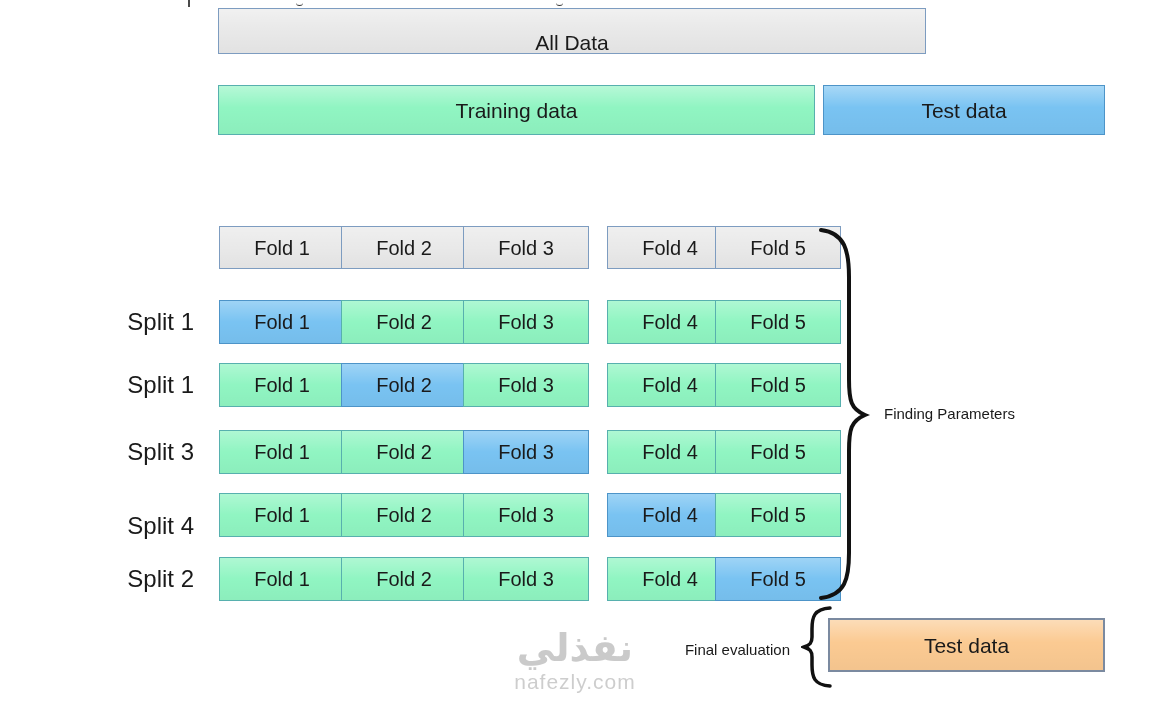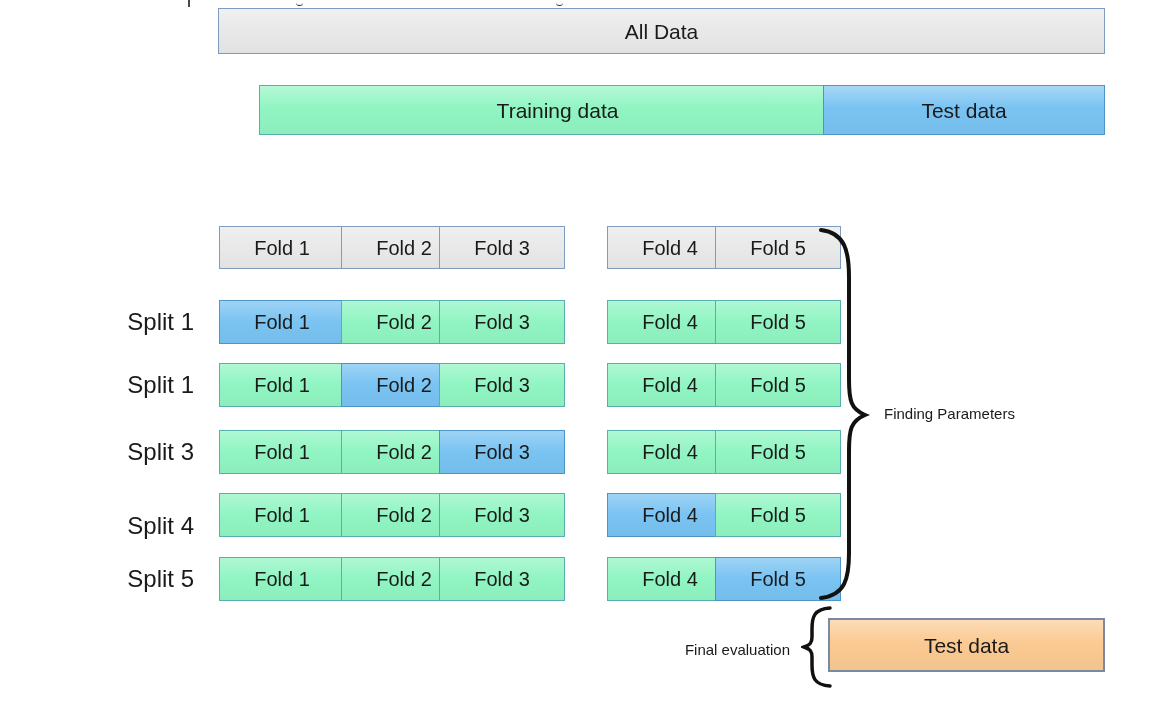--- a/index.html
+++ b/index.html
@@ -5,32 +5,32 @@
   html,body{margin:0;padding:0;background:#fff;}
   #canvas{
     position:relative;width:1150px;height:705px;overflow:hidden;background:#ffffff;
     font-family:"Liberation Sans","DejaVu Sans",sans-serif;color:var(--text);
   }
   .box{
     position:absolute;display:flex;align-items:center;justify-content:center;
     box-sizing:border-box;font-size:21px;line-height:1;color:var(--text);
     background-image:linear-gradient(180deg,rgba(255,255,255,.35),rgba(255,255,255,0) 45%,rgba(0,0,0,.03));
   }
-  .bar-alldata{left:218px;top:8px;width:887px;height:46px;background-color:var(--gray);border:1px solid var(--gray_border);}
-  .bar-training{left:218px;top:85px;width:597px;height:50px;background-color:var(--mint);border:1px solid var(--mint_border);margin-left:41px;}
+  .bar-alldata{left:218px;top:8px;width:708px;height:46px;background-color:var(--gray);border:1px solid var(--gray_border);align-items:flex-end;}
+  .bar-training{left:218px;top:85px;width:597px;height:50px;background-color:var(--mint);border:1px solid var(--mint_border);}
   .bar-test{left:823px;top:85px;width:282px;height:50px;background-color:var(--blue);border:1px solid var(--blue_border);}
   .cell{
     position:absolute;width:126px;height:44px;display:flex;align-items:center;justify-content:center;
     box-sizing:border-box;font-size:20px;line-height:1;
     background-image:linear-gradient(180deg,rgba(255,255,255,.28),rgba(255,255,255,0) 50%,rgba(0,0,0,.03));
   }
   .hdr{top:226px;height:43px;background-color:var(--gray);border:1px solid var(--gray_border);}
   .mint{background-color:var(--mint);border:1px solid var(--mint_border);}
   .blue{background-color:var(--blue);border:1px solid var(--blue_border);}
-  .c0{left:219px}.c1{left:341px}.c2{left:439px}.c3{left:607px}.c4{left:715px}
+  .c0{left:219px}.c1{left:341px}.c2{left:463px}.c3{left:607px}.c4{left:715px}
   .r0{top:300px}.r1{top:363px}.r2{top:430px}.r3{top:493px}.r4{top:557px}
   .split-label{
     position:absolute;left:84px;width:110px;height:26px;line-height:26px;
     text-align:right;font-size:24px;
   }
   .sl0{top:309px}.sl1{top:372px}.sl2{top:439px}.sl3{top:513px}.sl4{top:566px}
   .annot{position:absolute;font-size:15px;line-height:26px;white-space:nowrap;}
   #finding-parameters{left:884px;top:401px;}
   #final-evaluation{left:575px;top:637px;width:215px;text-align:right;}
   .brace{position:absolute;color:var(--brace);}
@@ -67,21 +67,21 @@
   <div class="cell hdr c0">Fold 1</div>
   <div class="cell hdr c1">Fold 2</div>
   <div class="cell hdr c2">Fold 3</div>
   <div class="cell hdr c3">Fold 4</div>
   <div class="cell hdr c4">Fold 5</div>
 
   <div class="split-label sl0">Split 1</div>
   <div class="split-label sl1">Split 1</div>
   <div class="split-label sl2">Split 3</div>
   <div class="split-label sl3">Split 4</div>
-  <div class="split-label sl4">Split 5</div>
+  <div class="split-label sl4">Split 2</div>
 
   <div class="cell blue r0 c0">Fold 1</div>
   <div class="cell mint r0 c1">Fold 2</div>
   <div class="cell mint r0 c2">Fold 3</div>
   <div class="cell mint r0 c3">Fold 4</div>
   <div class="cell mint r0 c4">Fold 5</div>
 
   <div class="cell mint r1 c0">Fold 1</div>
   <div class="cell blue r1 c1">Fold 2</div>
   <div class="cell mint r1 c2">Fold 3</div>
@@ -112,14 +112,18 @@
   <div class="annot" id="finding-parameters">Finding Parameters</div>
 
   <div class="annot" id="final-evaluation">Final evaluation</div>
   <svg id="brace-left" class="brace" width="32" height="84" viewBox="0 0 32 84">
     <path d="M 29 3 C 13 4, 11 12, 11 24 L 11 32 C 11 38, 9 40, 3 42 C 9 44, 11 46, 11 52 L 11 60 C 11 72, 13 80, 29 81" fill="none" stroke="currentColor" stroke-width="3.5" stroke-linecap="round"></path>
   </svg>
   <div class="box" id="final-test-box">
     <span>Test data</span>
   </div>
 
+  <div id="watermark">
+    <div class="logo">نفذلي</div>
+    <div class="site">nafezly.com</div>
+  </div>
 
 </div>
 
 </body></html>

